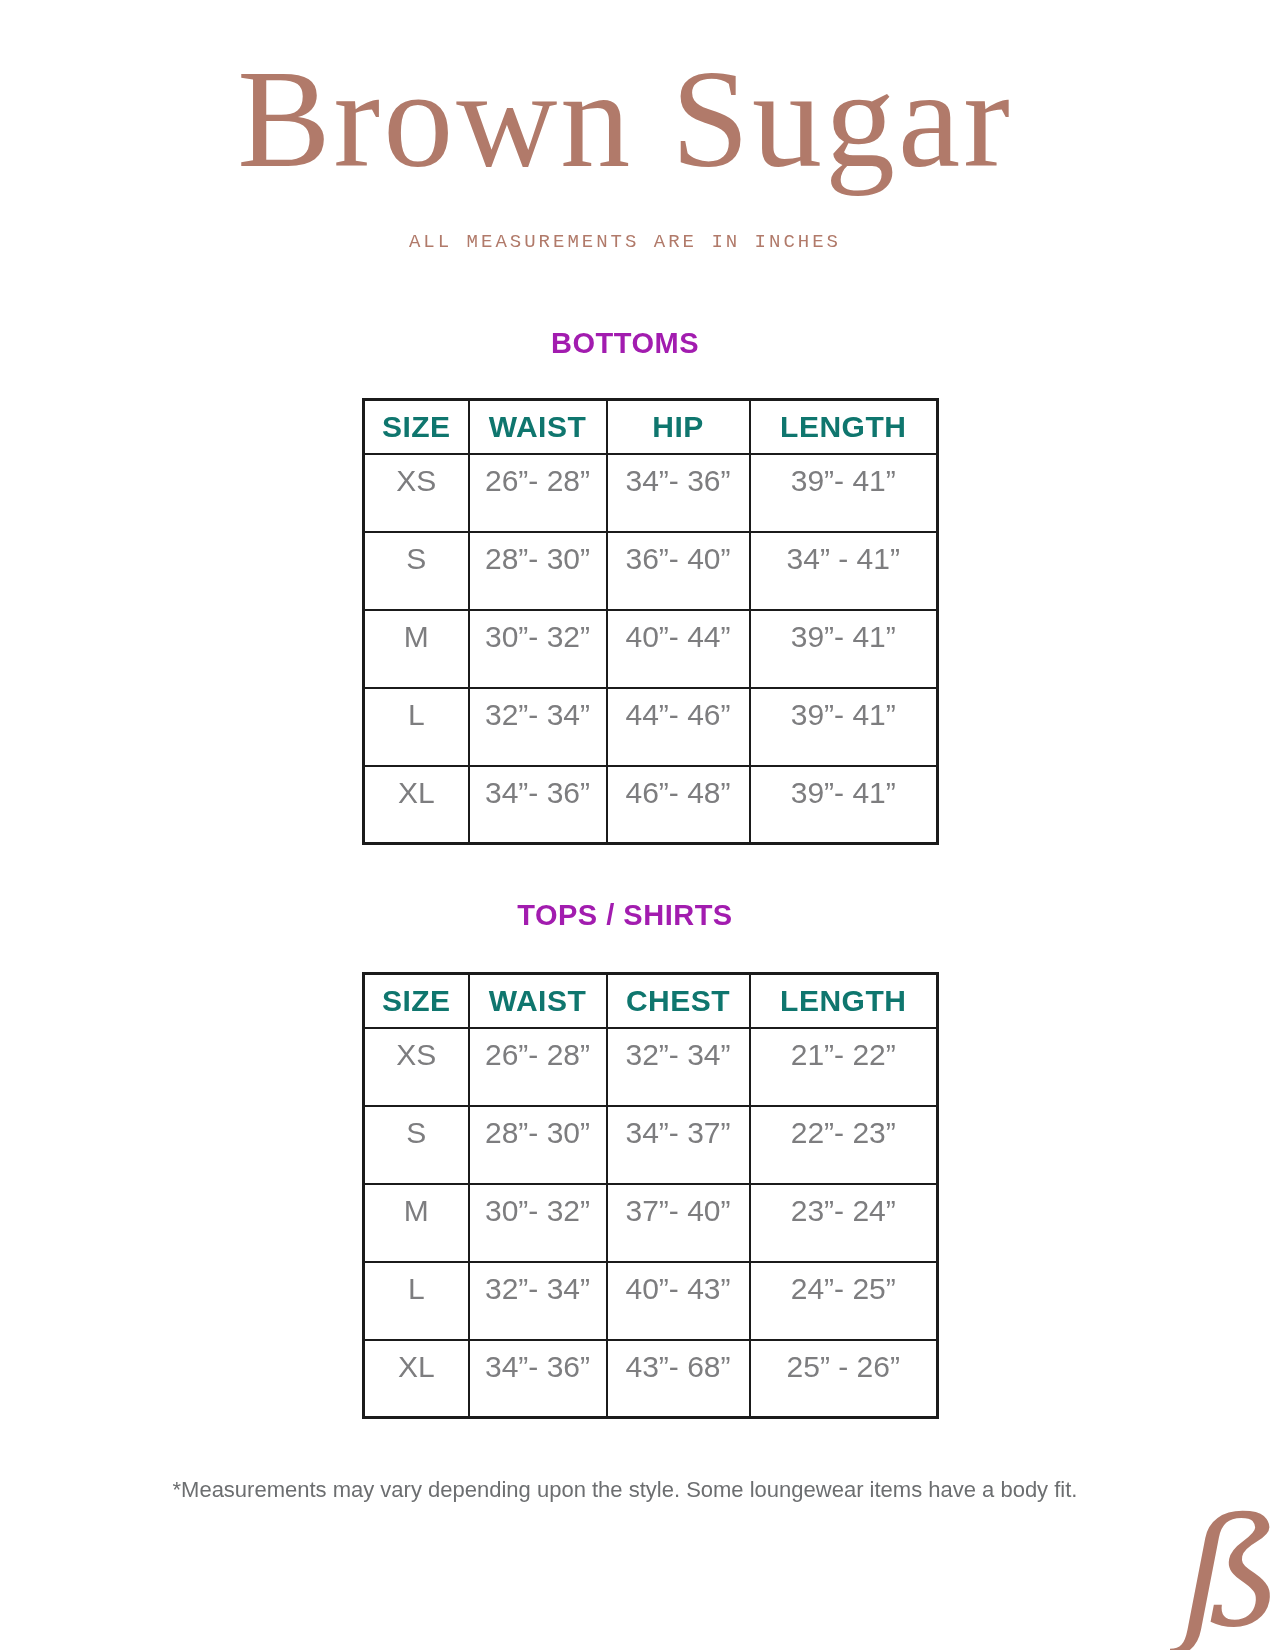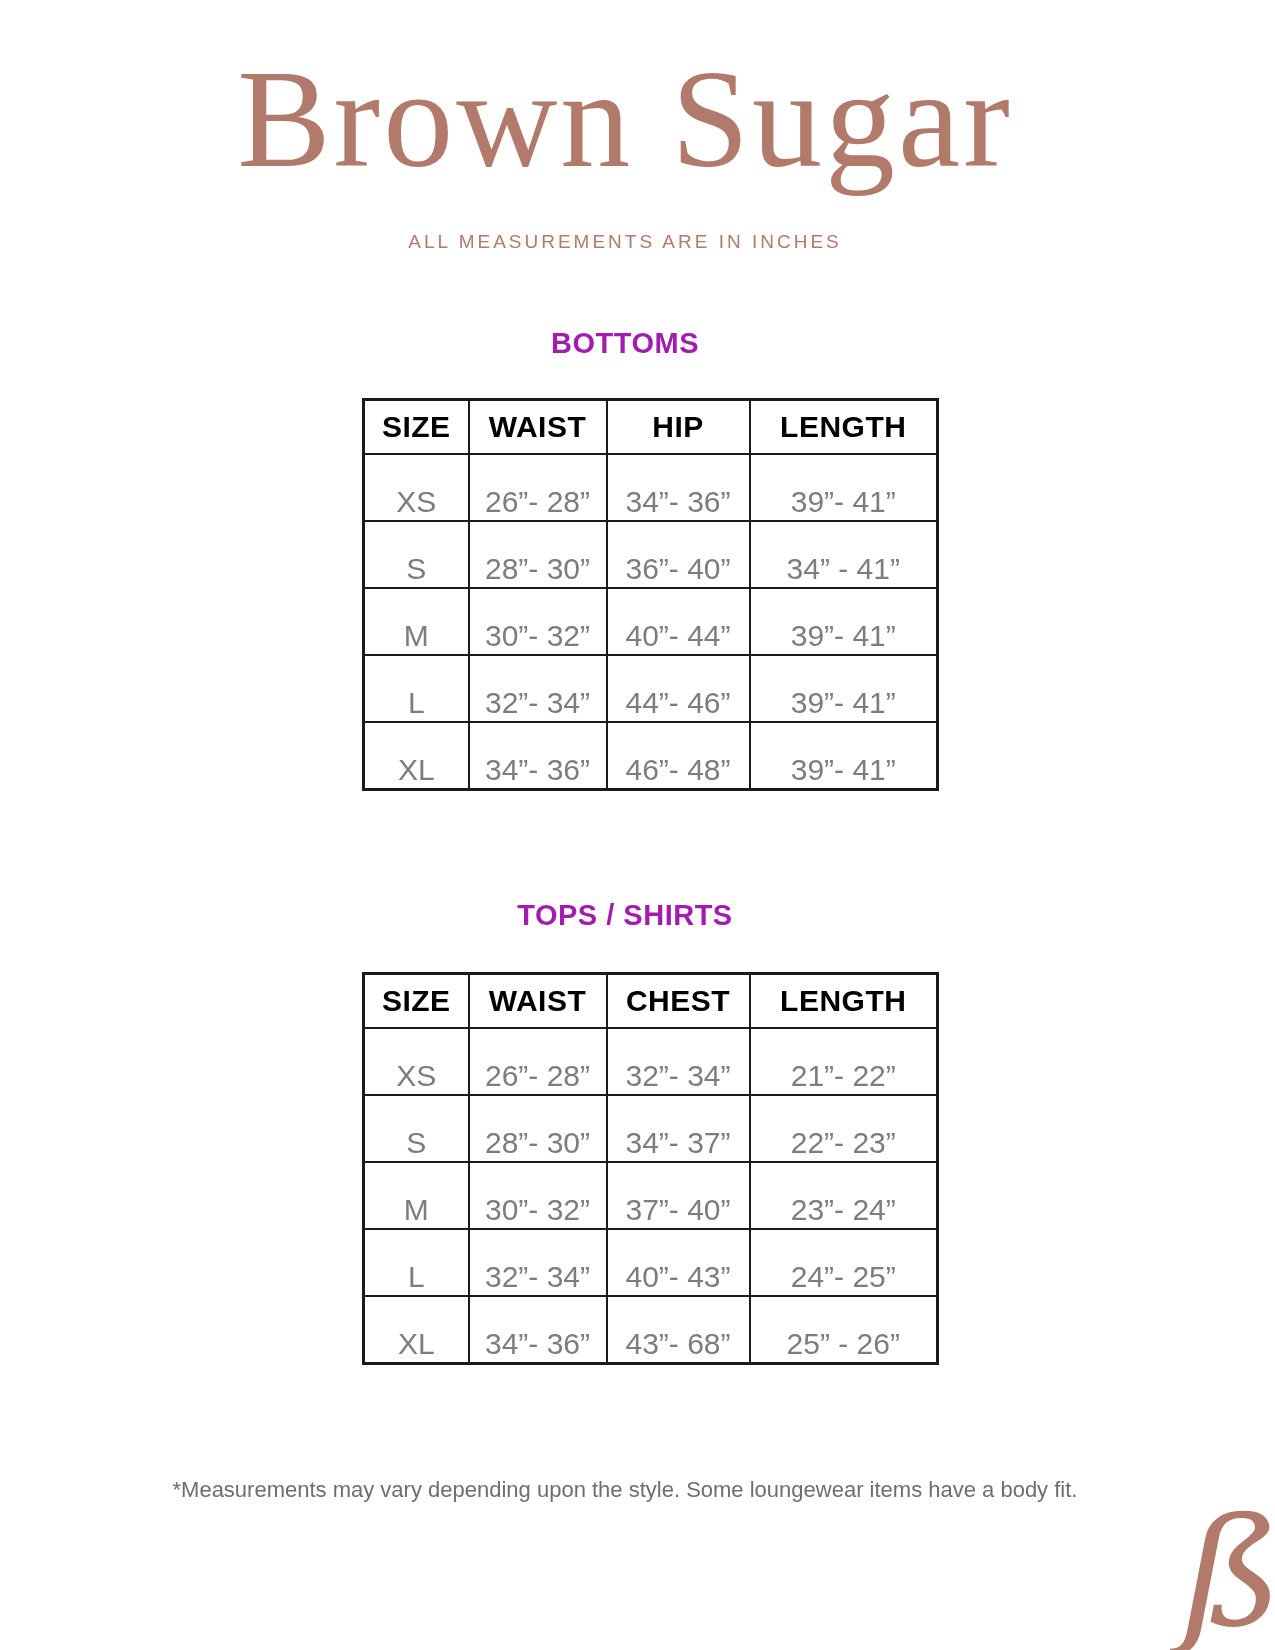--- a/index.html
+++ b/index.html
@@ -27,20 +27,21 @@
   }
   .page-subtitle {
     position: absolute;
     top: 231px;
     left: 0;
     width: 1250px;
     text-align: center;
     font-size: 19px;
     letter-spacing: 3px;
     color: #b17a6a;
+    font-family: Liberation Mono, monospace;
   }
   .section-title {
     position: absolute;
     left: 0;
     width: 1250px;
     text-align: center;
     font-size: 29px;
     font-weight: bold;
     letter-spacing: 0.5px;
     color: #a21caf;
@@ -62,26 +63,26 @@
     border: 2px solid #1b1b1b;
     text-align: center;
     overflow: hidden;
   }
   .size-table th {
     height: 54px;
     vertical-align: middle;
     font-size: 30px;
     font-weight: bold;
     letter-spacing: 0.5px;
-    color: #000000;
+    color: #0f766e;
   }
   .size-table td {
-    height: 60px;
+    height: 78px;
     vertical-align: top;
-    padding-top: 30px;
+    padding-top: 9px;
     font-size: 30px;
     color: #7d7d7f;
   }
   col.c-size   { width: 105px; }
   col.c-meas1  { width: 138px; }
   col.c-meas2  { width: 143px; }
   col.c-length { width: 188px; }
 
   .footnote {
     position: absolute;

